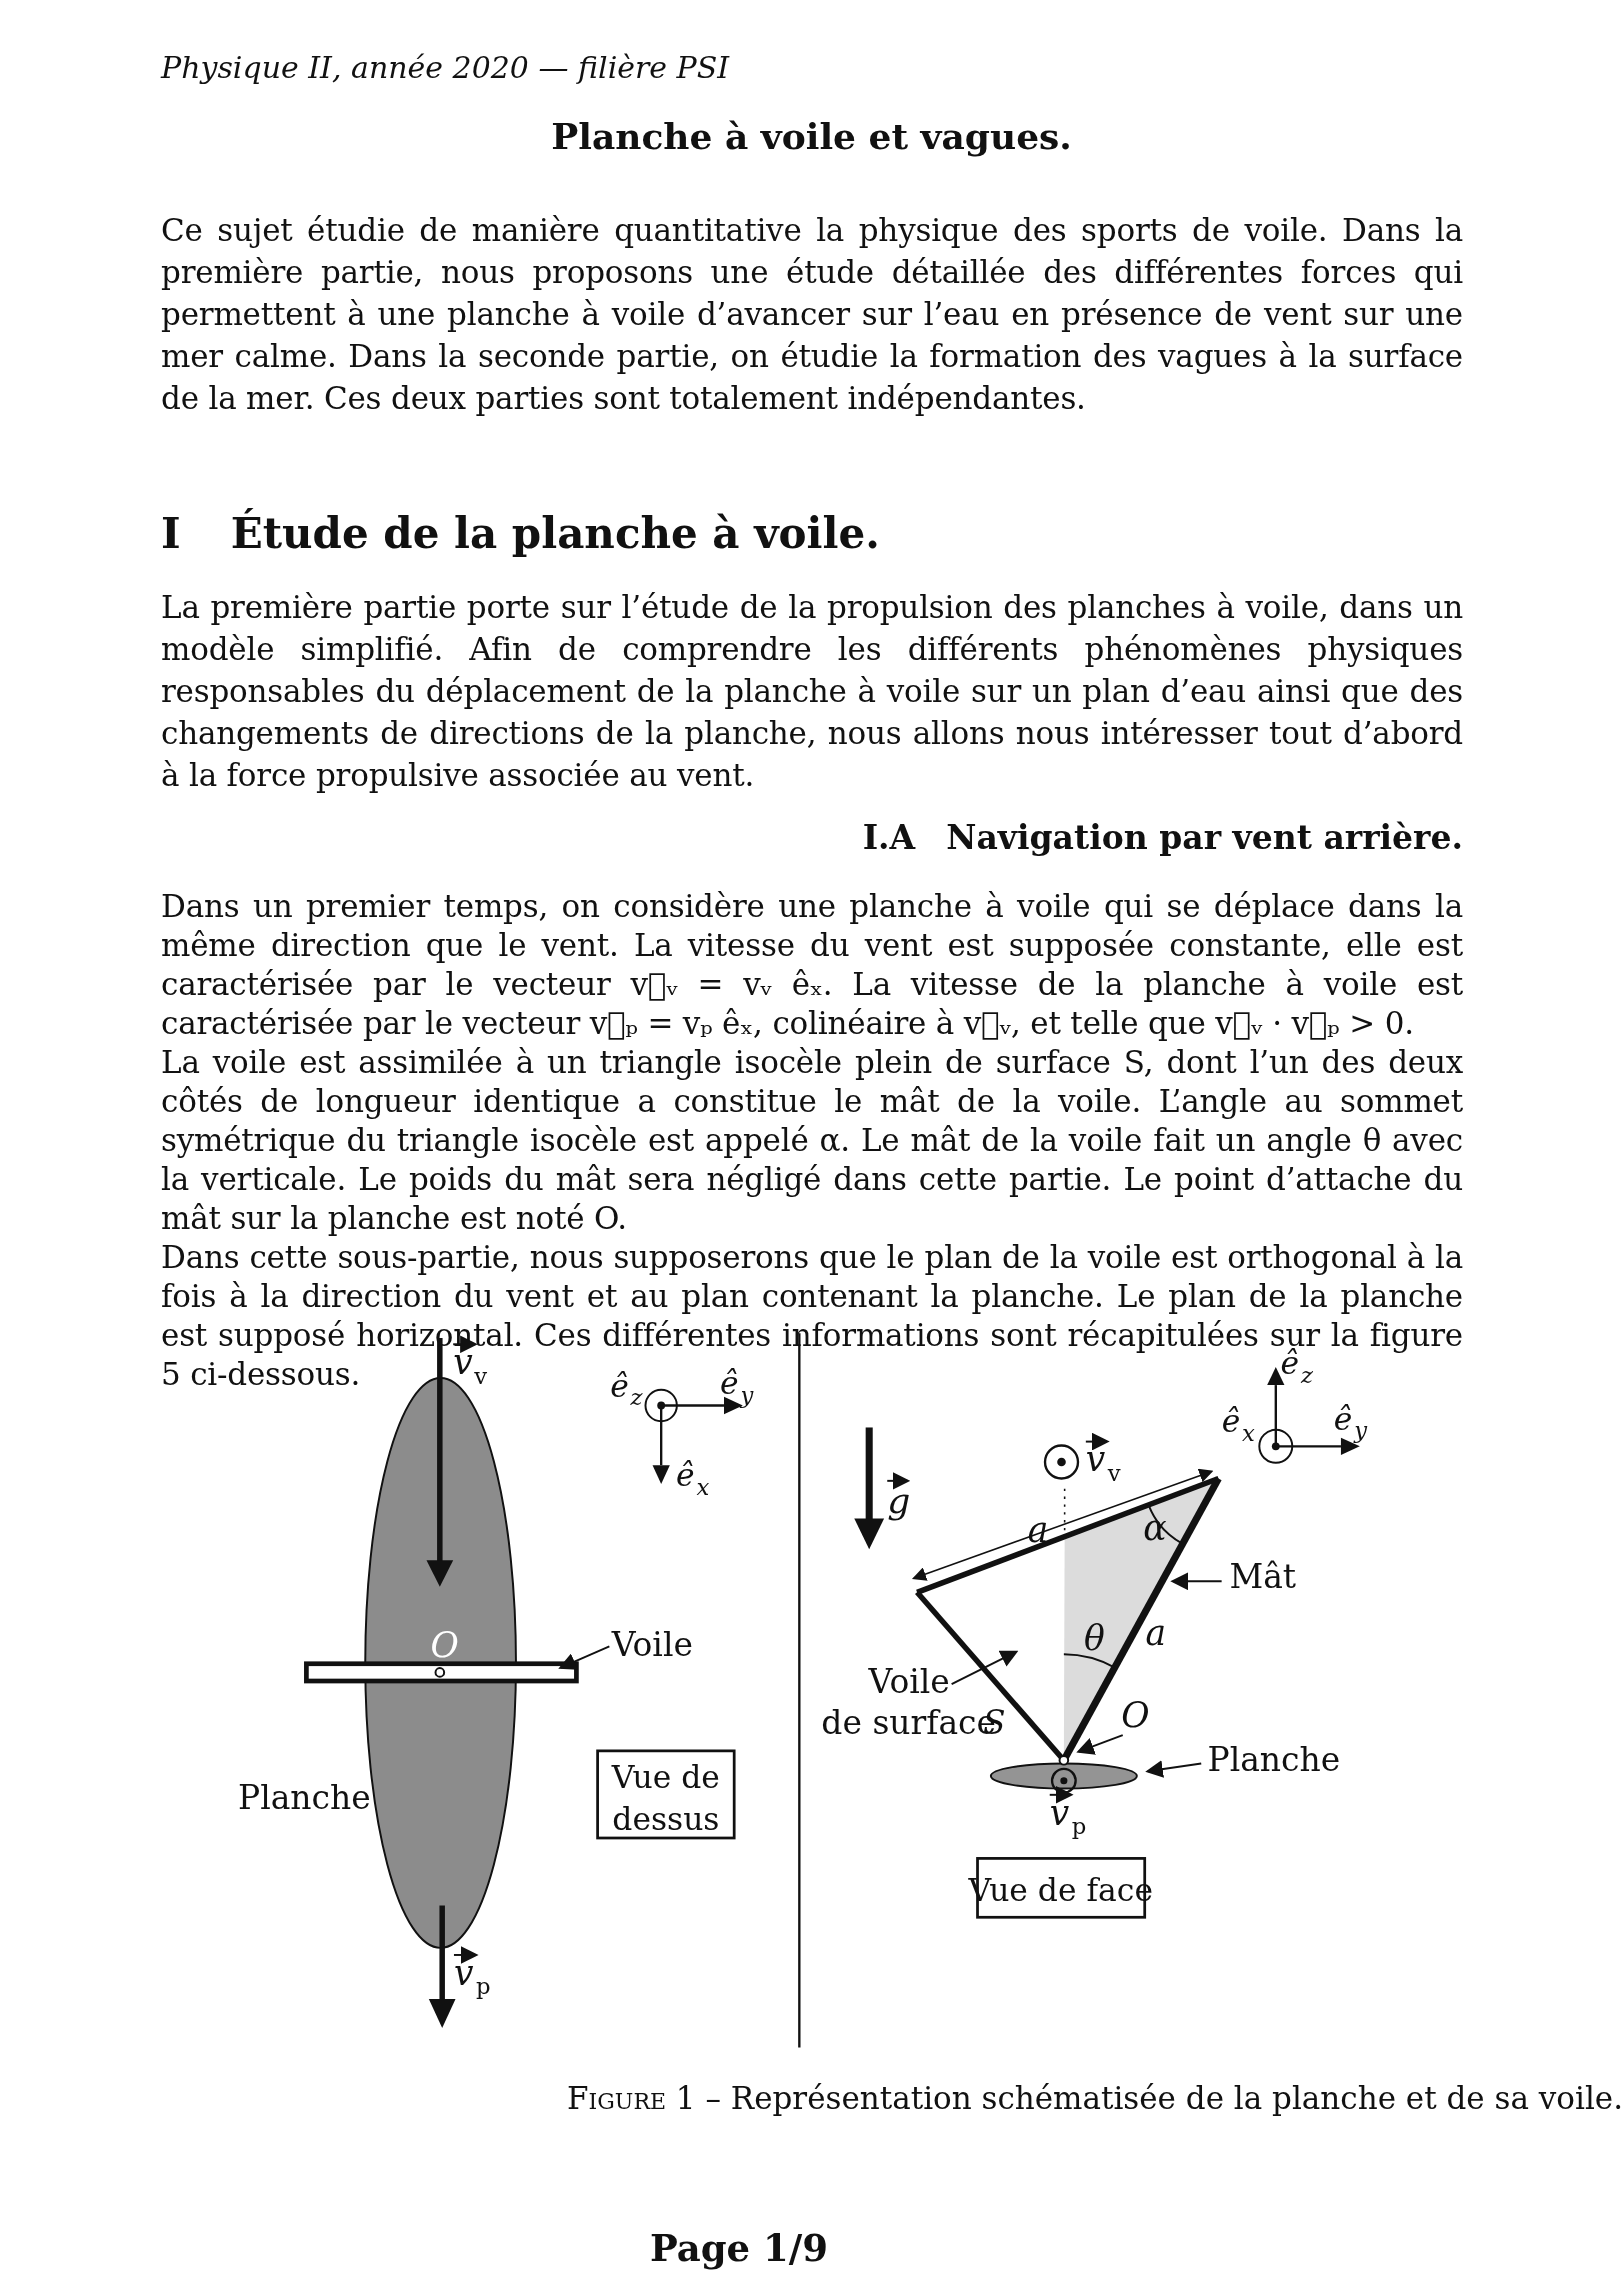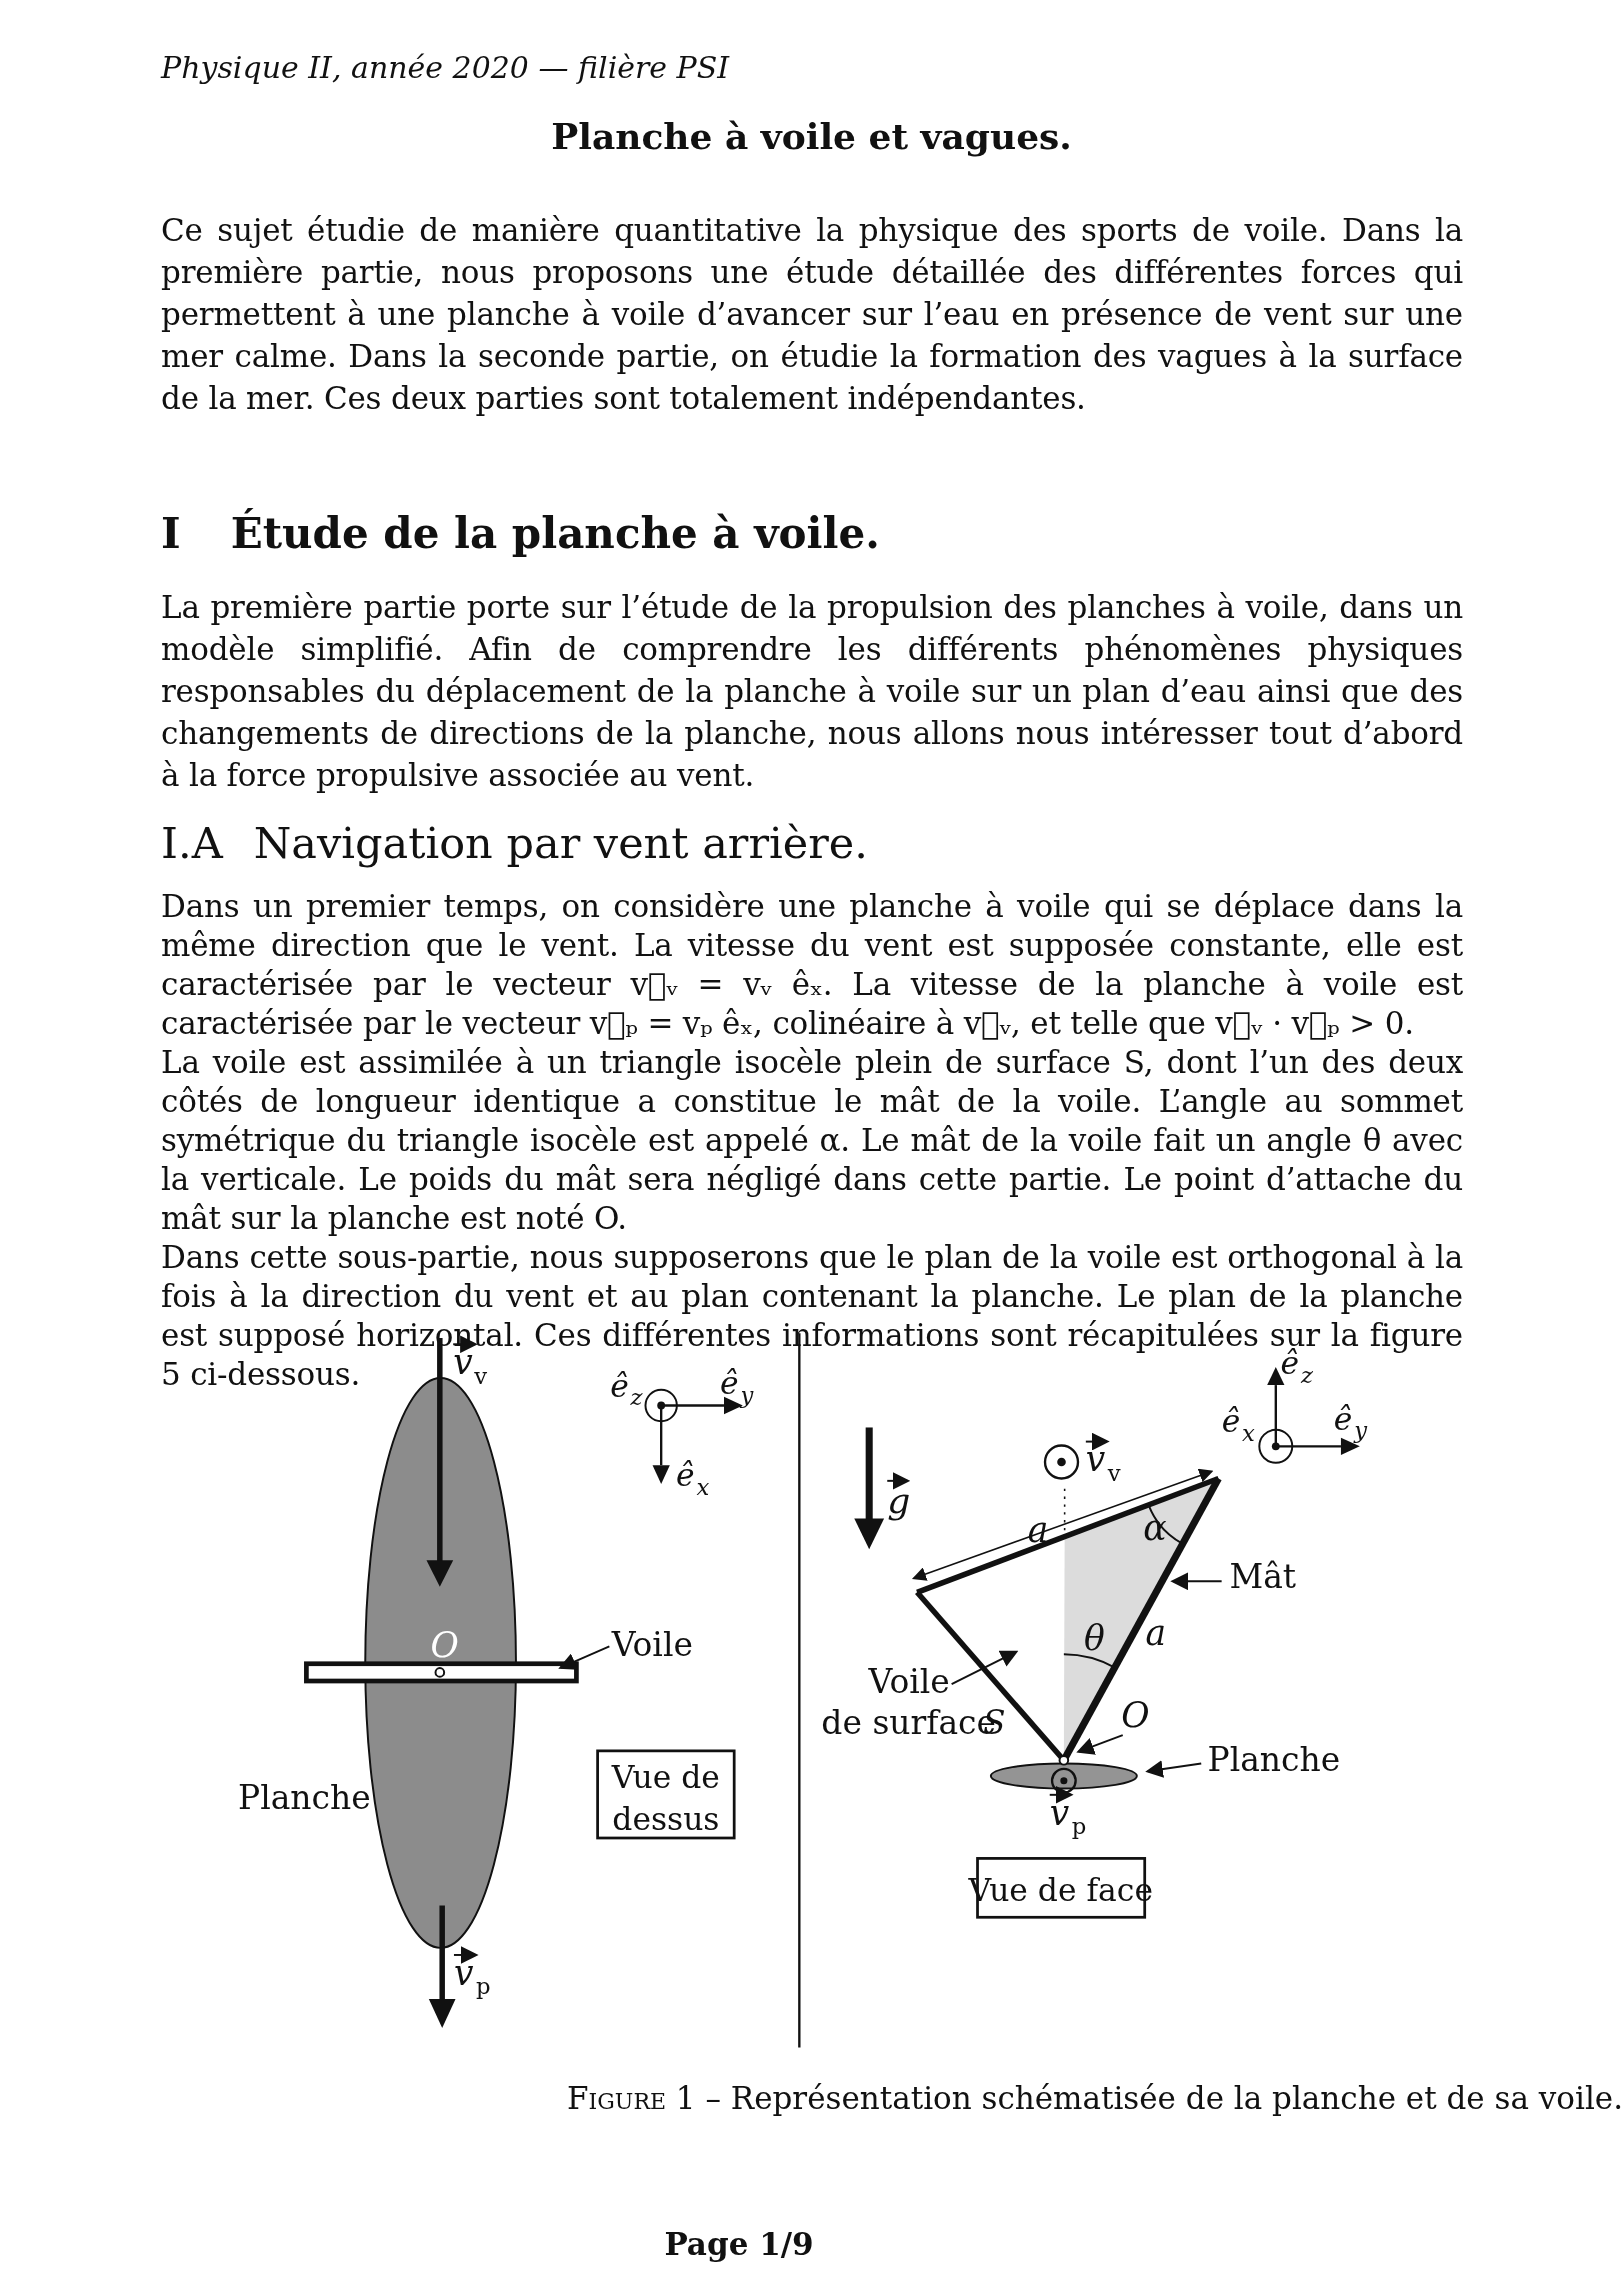--- a/index.html
+++ b/index.html
@@ -9,33 +9,33 @@
     overflow:hidden;
   }
   .abs { position:absolute; }
   .col { left:161px; width:1302px; }
   .doc-header { top:50px; font-style:italic; font-size:30px; }
   .doc-title { top:115px; width:1623px; left:0; text-align:center; font-size:36px; font-weight:bold; }
   .intro { top:209px; }
   p.body { margin:0; font-size:31px; line-height:42px; text-align:justify; letter-spacing:-0.2px; }
   .h1 { top:509px; display:flex; gap:50px; font-size:42px; font-weight:bold; }
   .p-sec1 { top:586px; }
-  .h2 { top:818px; display:flex; gap:31px; font-size:43px; font-weight:normal; }
+  .h2 { top:818px; display:flex; gap:31px; font-size:33px; font-weight:bold;justify-content:flex-end; }
   .p-secA { top:887px; }
   .p-secA p.body { line-height:39px; }
   .fig { top:1327px; left:0; width:1623px; height:730px; }
   svg text { font-family:"DejaVu Serif","Liberation Serif",serif; fill:#111; }
   .t42 { font-size:42px; }
   .t40 { font-size:40px; }
   .it  { font-style:italic; }
   .sub { font-size:29px; }
   .math { font-style:italic; font-size:44px; }
   .caption { top:2080px; width:1623px; left:0; text-align:right; font-size:31px; }
   .caption .sc { font-variant:small-caps; }
-  .footer { top:2226px; width:1478px; left:0; text-align:center; font-size:31px; font-weight:bold; }
+  .footer { top:2226px; width:1478px; left:0; text-align:center; font-size:37px; font-weight:bold; }
   .stroke { stroke:#111; }
 </style>
 </head>
 <body>
 
 <div class="abs col doc-header">Physique II, année 2020 — filière PSI</div>
 
 <div class="abs doc-title">Planche à voile et vagues.</div>
 
 <div class="abs col intro">

